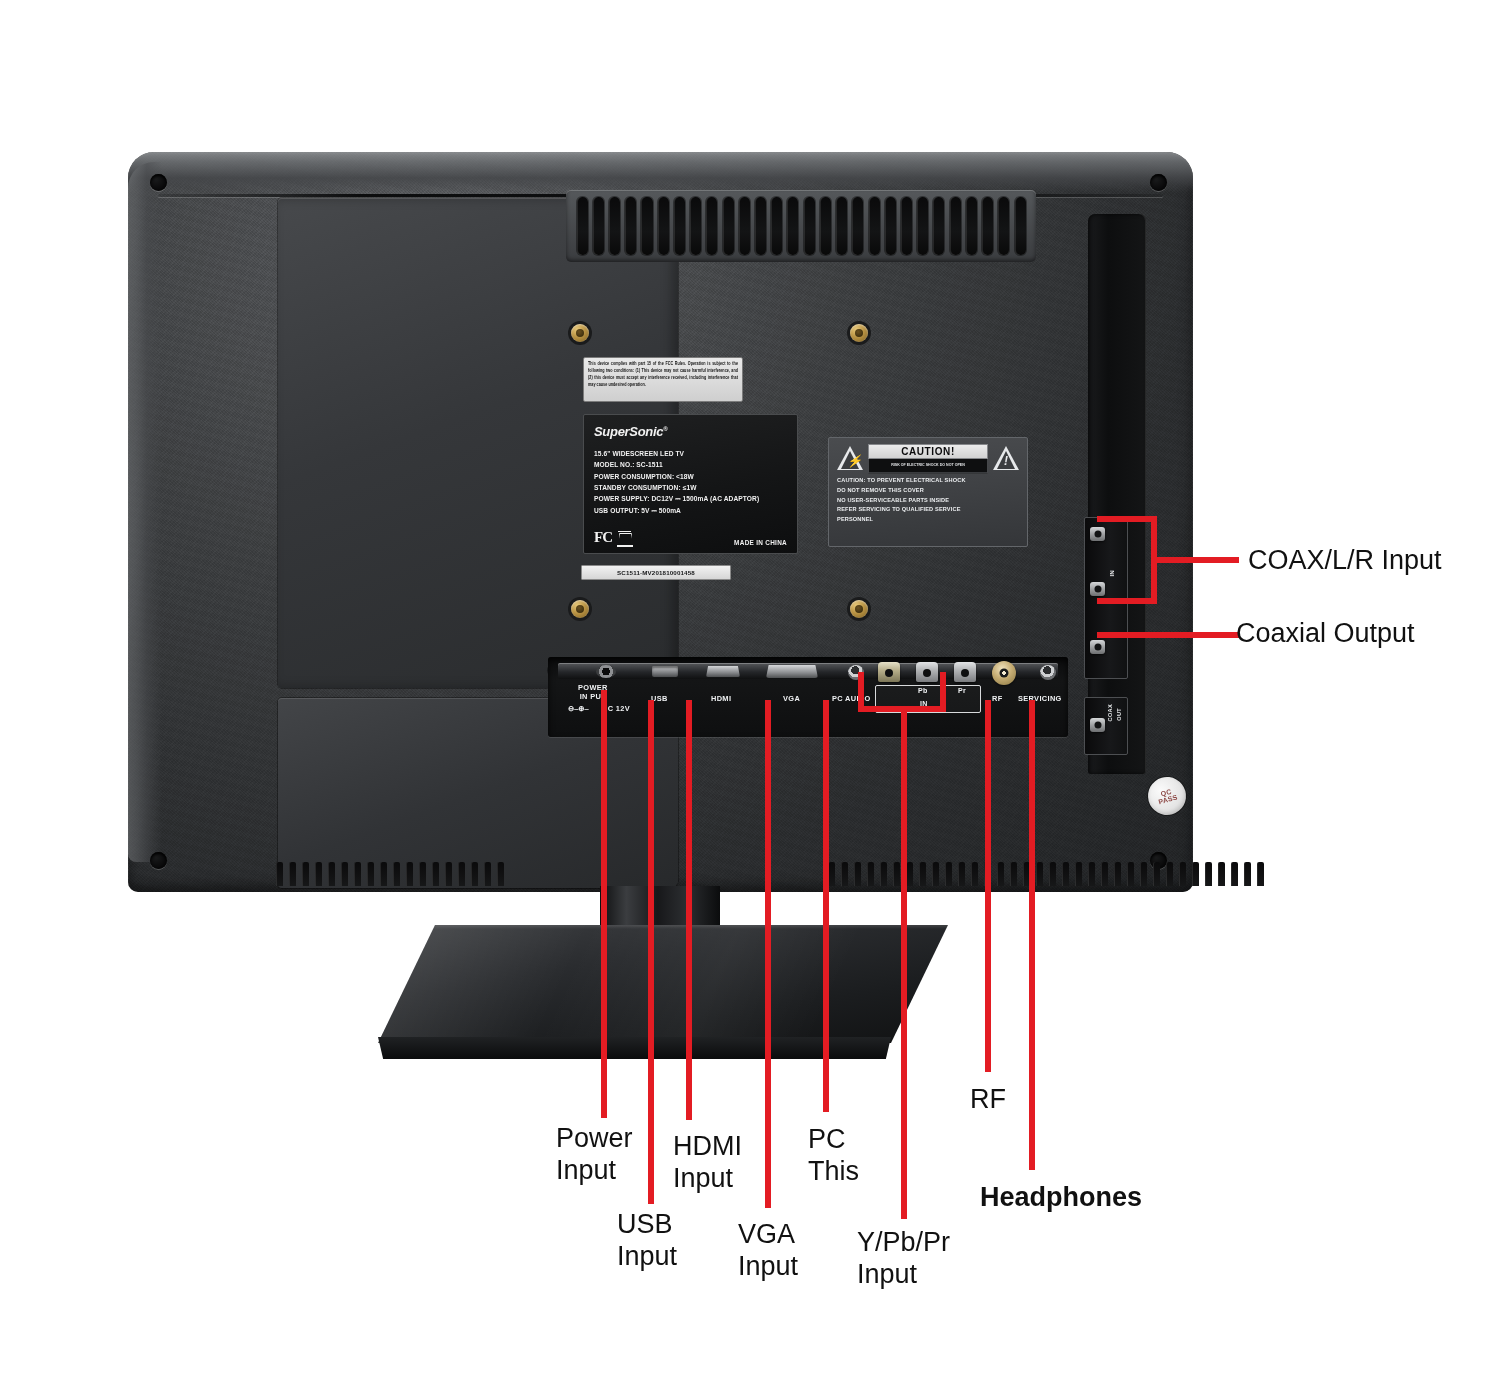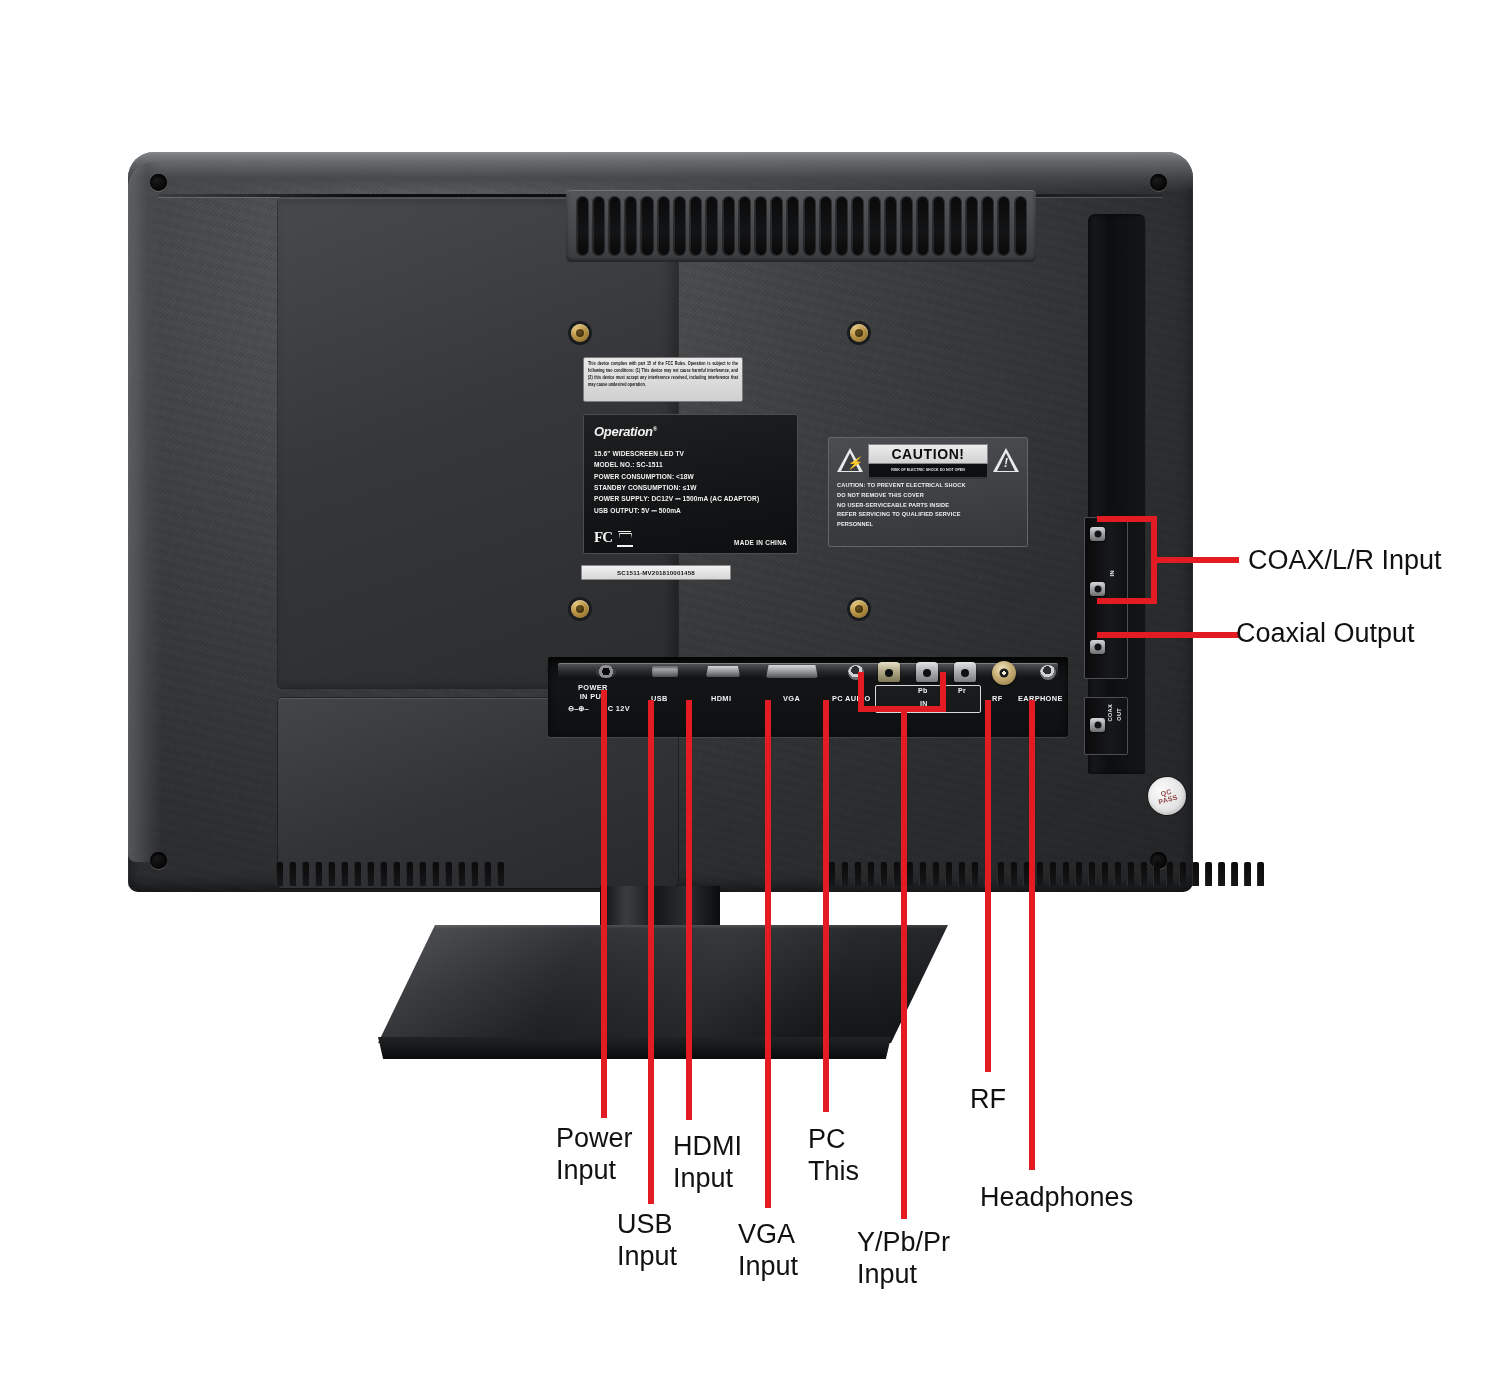--- a/index.html
+++ b/index.html
@@ -152,21 +152,21 @@
   }
   .tri-glyph{
     position:absolute;left:-3px;top:9px;width:6px;z-index:2;
     font-size:12px;line-height:12px;text-align:center;color:#e7e9eb;font-weight:700;
   }
   .caution-box{
     flex:1 1 auto;background:#15161800;text-align:center;
   }
   .caution-word{
     background:linear-gradient(180deg,#ececec,#d2d2d2);color:#0b0b0c;
-    font-size:14px;font-weight:700;letter-spacing:.6px;padding:1px 0;
+    font-size:10px;font-weight:700;letter-spacing:.6px;padding:1px 0;
     border:1px solid #86888b;
   }
   .caution-sub{
     background:#0e0f10;color:#e2e4e6;font-size:3.6px;line-height:1.5;
     padding:3px 2px;font-weight:700;border:1px solid #45474a;border-top:none;
     transform:scaleY(1.2);transform-origin:top center;
   }
   .caution-body{
     margin-top:5px;font-size:5.6px;line-height:1.72;font-weight:700;letter-spacing:.15px;
   }
@@ -409,21 +409,21 @@
       <p>This device complies with part 15 of the FCC Rules. Operation is subject to the following two conditions: (1) This device may not cause harmful interference, and (2) this device must accept any interference received, including interference that may cause undesired operation.</p>
     </div>
 
     <div class="vesa-screw" style="left:443px;top:172px;"></div>
     <div class="vesa-screw" style="left:722px;top:172px;"></div>
     <div class="vesa-screw" style="left:443px;top:448px;"></div>
     <div class="vesa-screw" style="left:722px;top:448px;"></div>
 
     <div class="spec-label">
       <div class="brand">
-        <span>Operation</span><sup>®</sup>
+        <span>SuperSonic</span><sup>®</sup>
       </div>
       <div class="spec-lines">
         <div>15.6" WIDESCREEN LED TV</div>
         <div>MODEL NO.: SC-1511</div>
         <div>POWER CONSUMPTION: &lt;18W</div>
         <div>STANDBY CONSUMPTION: ≤1W</div>
         <div>POWER SUPPLY: DC12V ⎓ 1500mA (AC ADAPTOR)</div>
         <div>USB OUTPUT: 5V ⎓ 500mA</div>
       </div>
       <div class="cert-row">
@@ -510,21 +510,21 @@
       <span class="port-label" style="left:163px;top:37px;">HDMI</span>
       <span class="port-label" style="left:235px;top:37px;">VGA</span>
       <span class="port-label" style="left:284px;top:37px;">PC AUDIO</span>
 
       <span class="ypbpr-bracket" style="left:327px;top:28px;width:104px;height:26px;"></span>
       <span class="ypbpr-in" style="left:370px;top:30px;">Pb</span>
       <span class="ypbpr-in" style="left:410px;top:30px;">Pr</span>
       <span class="ypbpr-in" style="left:372px;top:43px;">IN</span>
 
       <span class="port-label" style="left:444px;top:37px;">RF</span>
-      <span class="port-label" style="left:470px;top:37px;">EARPHONE</span>
+      <span class="port-label" style="left:470px;top:37px;">SERVICING</span>
     </div>
 
     <div class="vent-bottom" style="left:148px;">
       <i></i>
         <i></i>
         <i></i>
         <i></i>
         <i></i>
         <i></i>
         <i></i>
@@ -628,15 +628,15 @@
   </div>
   <div class="callout two" style="left:808px;top:1123px;">
     <div>PC</div>
     <div>This</div>
   </div>
   <div class="callout two" style="left:857px;top:1226px;">
     <div>Y/Pb/Pr</div>
     <div>Input</div>
   </div>
   <div class="callout" style="left:970px;top:1084px;">RF</div>
-  <div class="callout" style="left:980px;top:1182px;">Headphones</div>
+  <div class="callout" style="left:980px;top:1182px;font-weight:bold;">Headphones</div>
 
 </div>
 
 </body></html>

